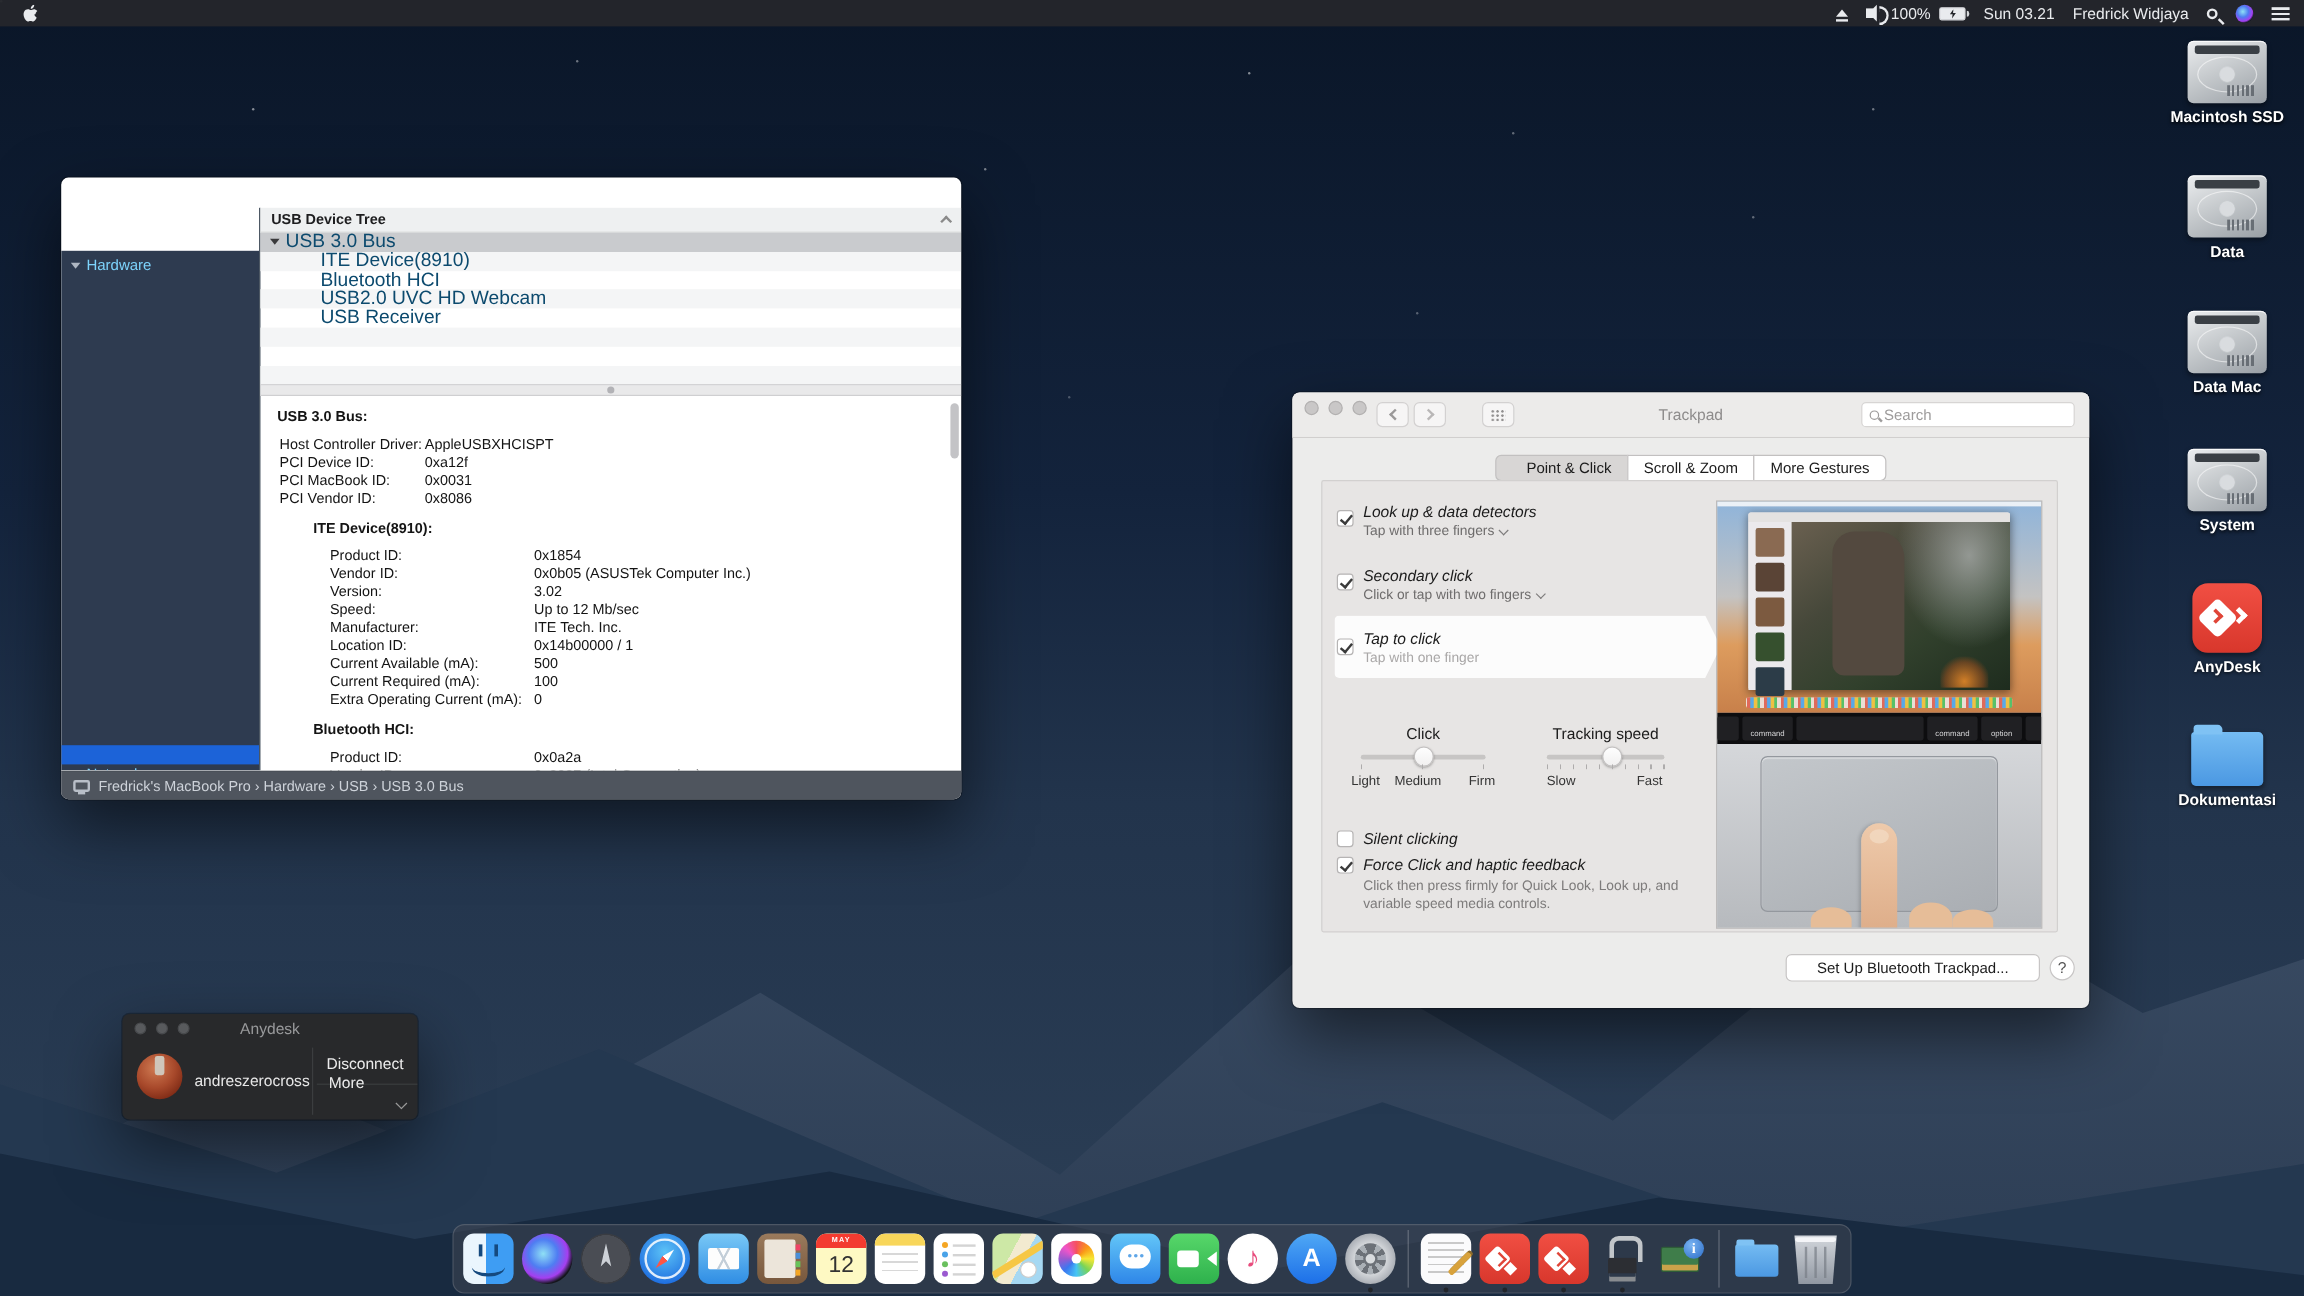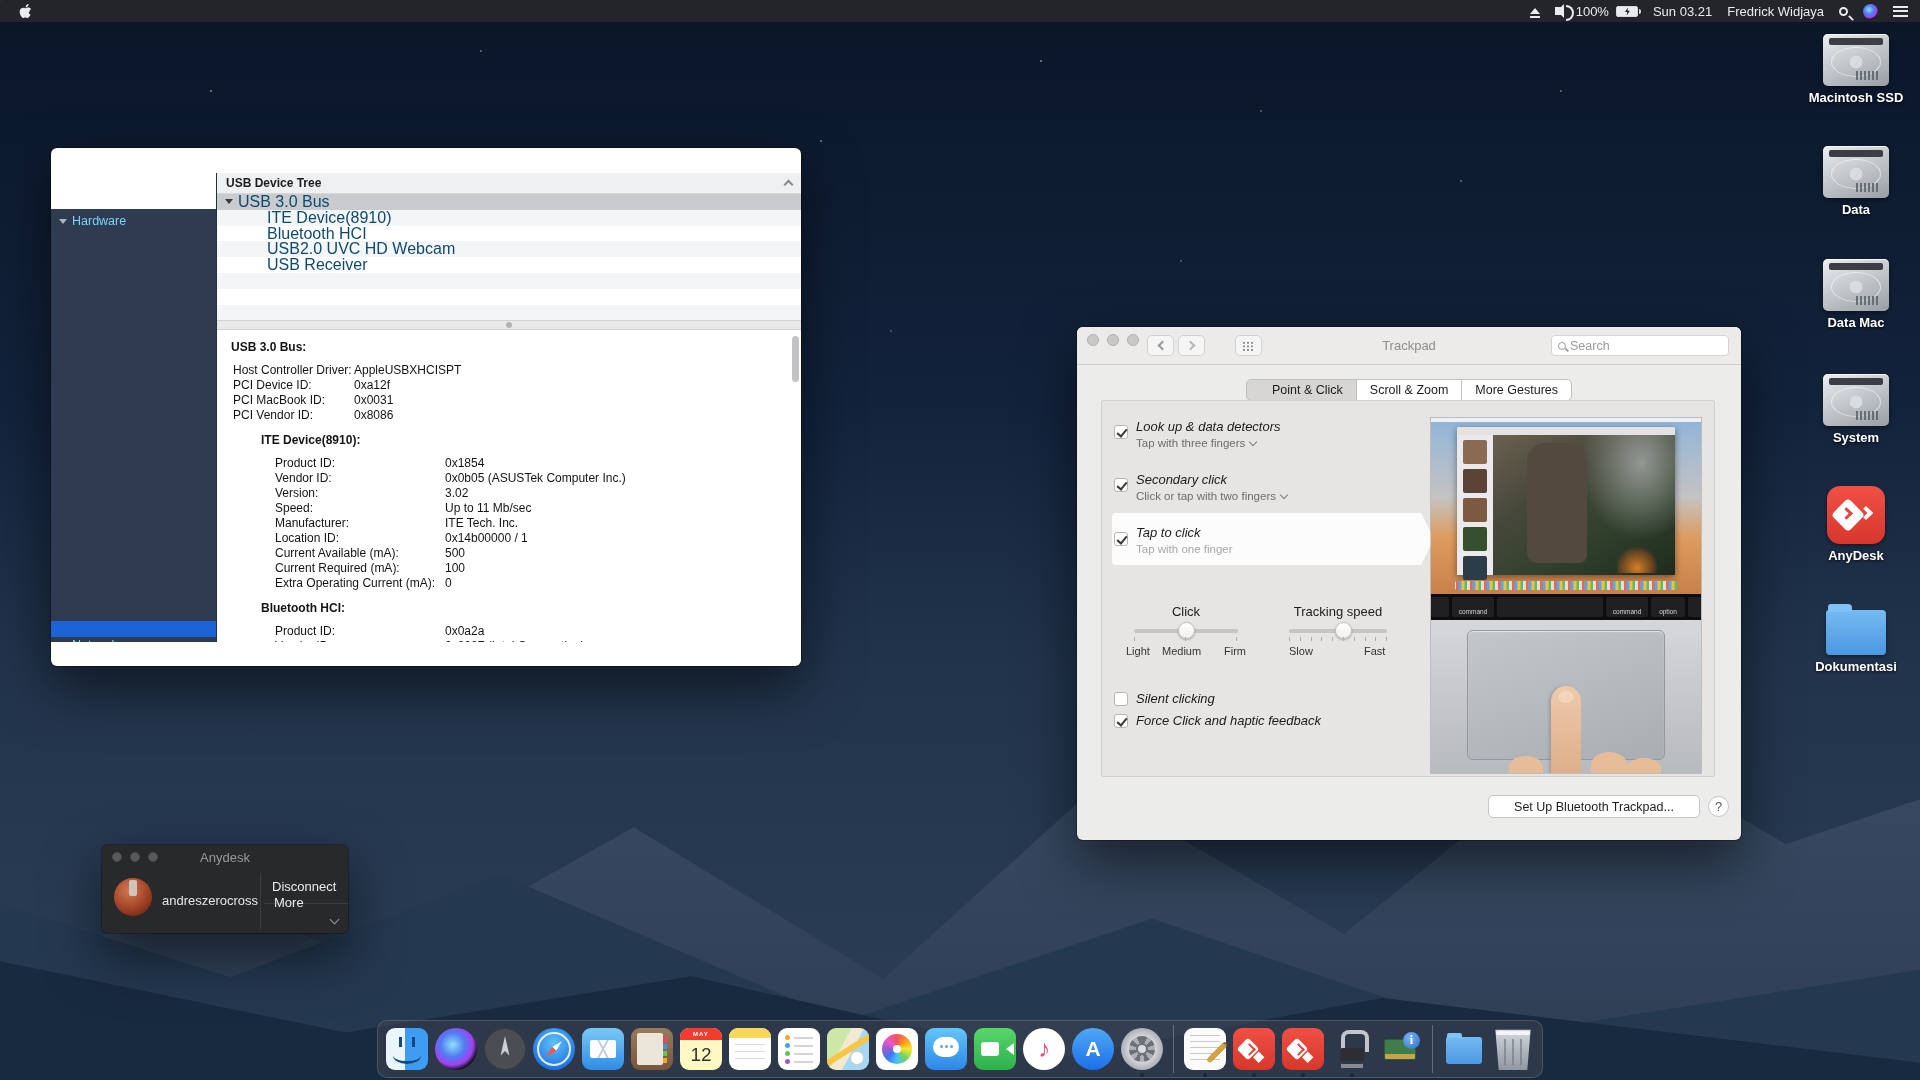--- a/index.html
+++ b/index.html
@@ -478,21 +478,21 @@
             <div class="d-row">
             <span class="d-k">Vendor ID:</span>
               <span class="d-v">0x0b05  (ASUSTek Computer Inc.)</span>
           </div>
             <div class="d-row">
             <span class="d-k">Version:</span>
               <span class="d-v">3.02</span>
           </div>
             <div class="d-row">
             <span class="d-k">Speed:</span>
-              <span class="d-v">Up to 11 Mb/sec</span>
+              <span class="d-v">Up to 12 Mb/sec</span>
           </div>
             <div class="d-row">
             <span class="d-k">Manufacturer:</span>
               <span class="d-v">ITE Tech. Inc.</span>
           </div>
             <div class="d-row">
             <span class="d-k">Location ID:</span>
               <span class="d-v">0x14b00000 / 1</span>
           </div>
             <div class="d-row">
@@ -515,20 +515,24 @@
               <span class="d-v">0x0a2a</span>
           </div>
             <div class="d-row">
             <span class="d-k">Vendor ID:</span>
               <span class="d-v">0x8087  (Intel Corporation)</span>
           </div>
           </div>
         <div class="d-scrollbar"></div>
       </div>
     </div>
+  </div>
+  <div class="si-status">
+    <span class="mini-mac"></span>
+    <span>Fredrick's MacBook Pro  ›  Hardware  ›  USB  ›  USB 3.0 Bus</span>
   </div>
 </div>
 
 <div class="win tp">
   <div class="tp-toolbar">
     <div class="lights">
       <span class="light gray"></span>
       <span class="light gray"></span>
       <span class="light gray"></span>
     </div>
@@ -592,20 +596,21 @@
       <span class="sl-thumb" style="left:46px"></span>
     </div>
     <div class="sl-ticks" style="left:187px;top:236px;width:99px;--gap:10.8px"></div>
     <span class="sl-lab" style="left:187px;top:244px">Slow</span>
     <span class="sl-lab" style="left:262px;top:244px">Fast</span>
 
     <span class="cb" style="top:291px"></span>
     <span class="g-label" style="top:290px">Silent clicking</span>
     <span class="cb checked" style="top:313px"></span>
     <span class="g-label" style="top:312px">Force Click and haptic feedback</span>
+    <div class="fc-desc" style="top:331px">Click then press firmly for Quick Look, Look up, and variable speed media controls.</div>
 
     <div class="video">
       <div class="v-screen">
         <div class="v-menubar"></div>
         <div class="v-win">
           <div class="v-wtitle"></div>
           <div class="v-side">
             <span class="v-thumb" style="top:5px;background:#8a6a52"></span>
             <span class="v-thumb" style="top:34px;background:#5a4436"></span>
             <span class="v-thumb" style="top:63px;background:#7c5a40"></span>

